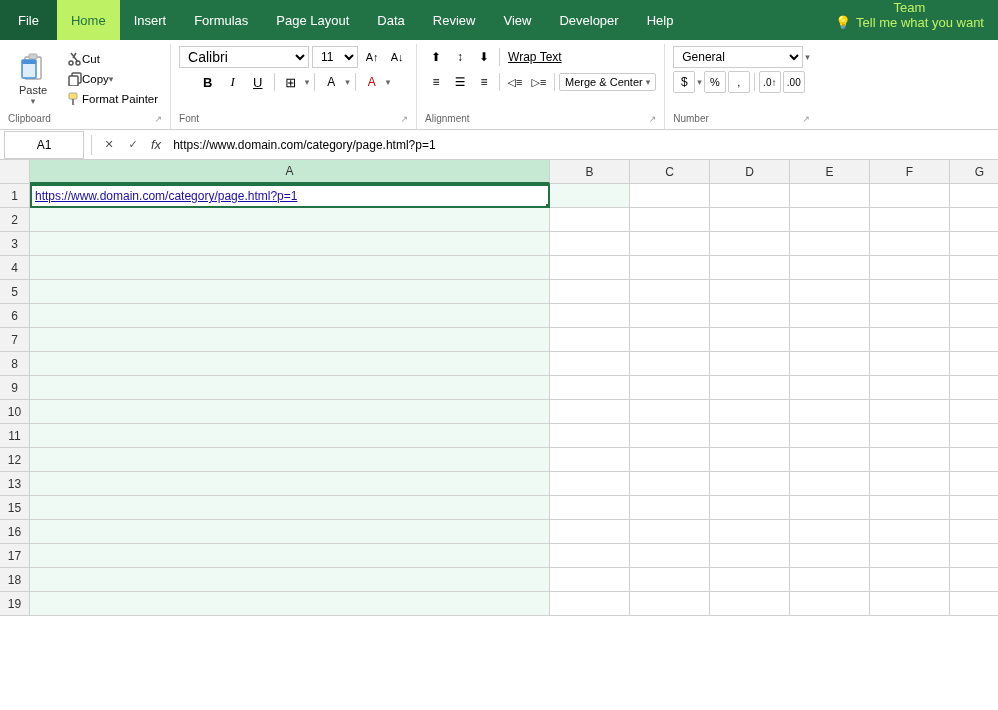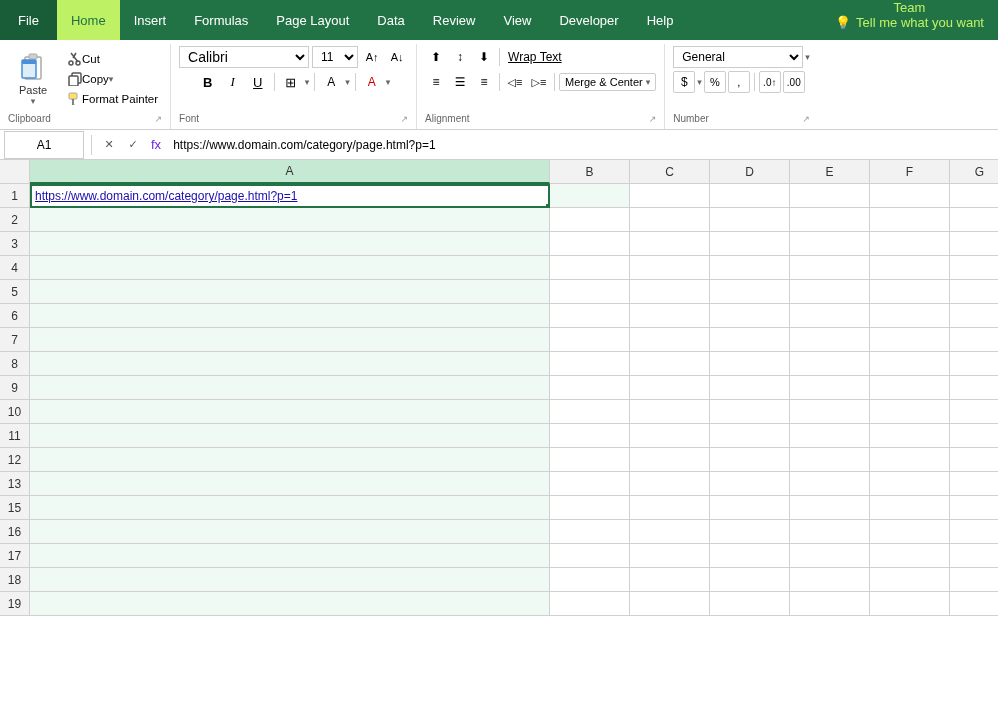--- a/index.html
+++ b/index.html
@@ -227,22 +227,23 @@
       width: 20px;
       height: 20px;
       display: flex;
       align-items: center;
       justify-content: center;
       cursor: pointer;
       font-size: 11px;
       color: #555;
     }
     .fx-label {
+      font-style: italic;
       font-size: 13px;
-      color: #6d28d9;
+      color: #404040;
       padding: 0 4px;
       cursor: pointer;
     }
     .formula-input {
       flex: 1;
       border: none;
       outline: none;
       font-size: 12px;
       padding: 0 4px;
     }

